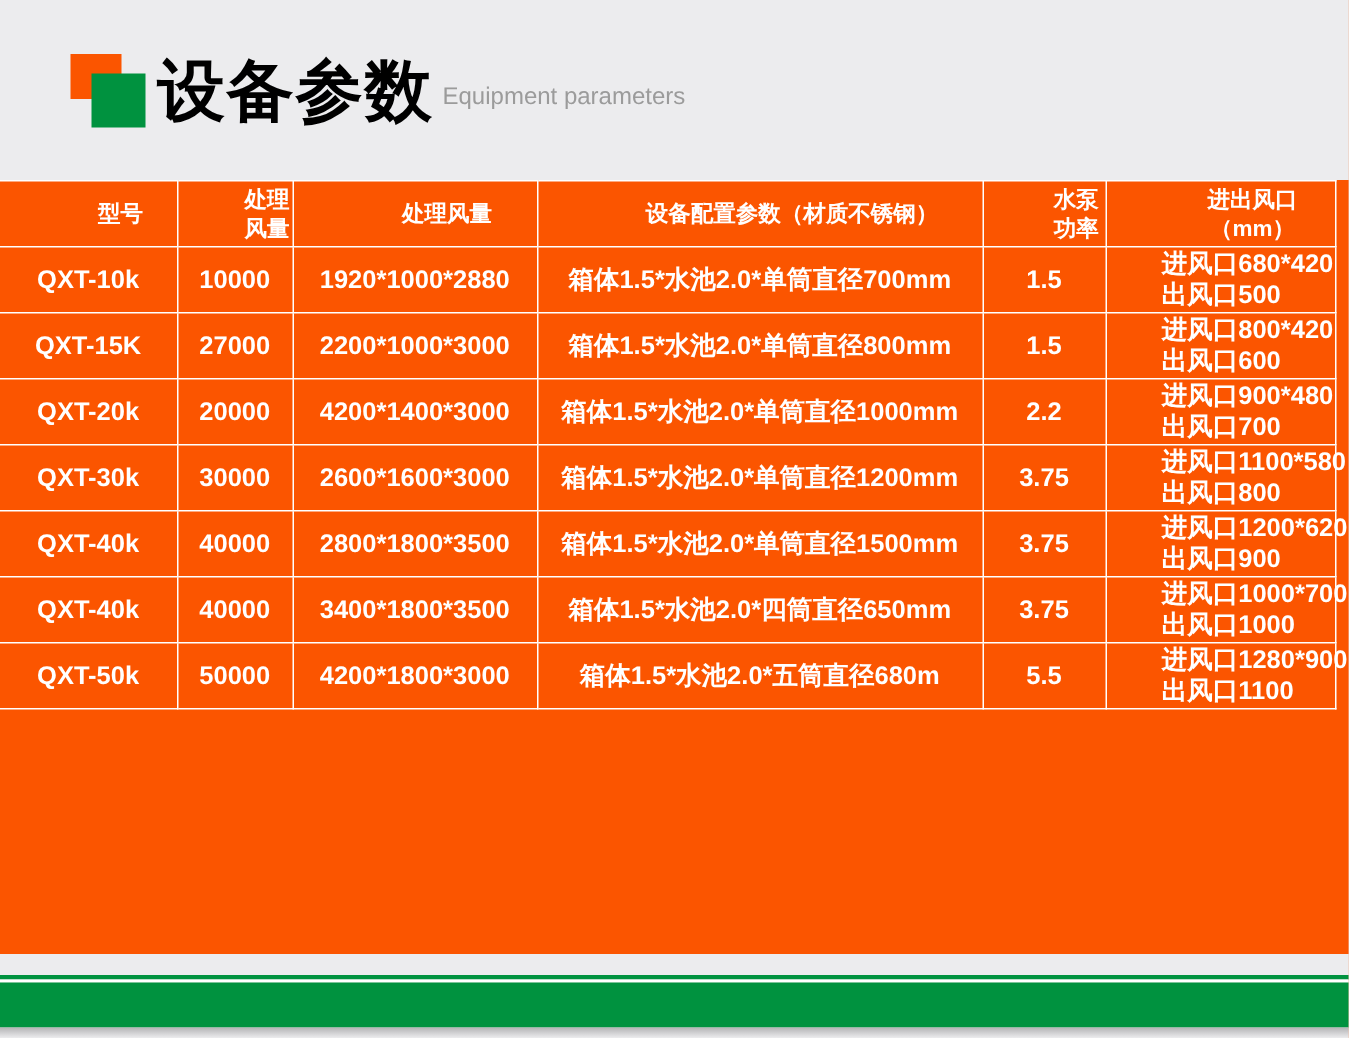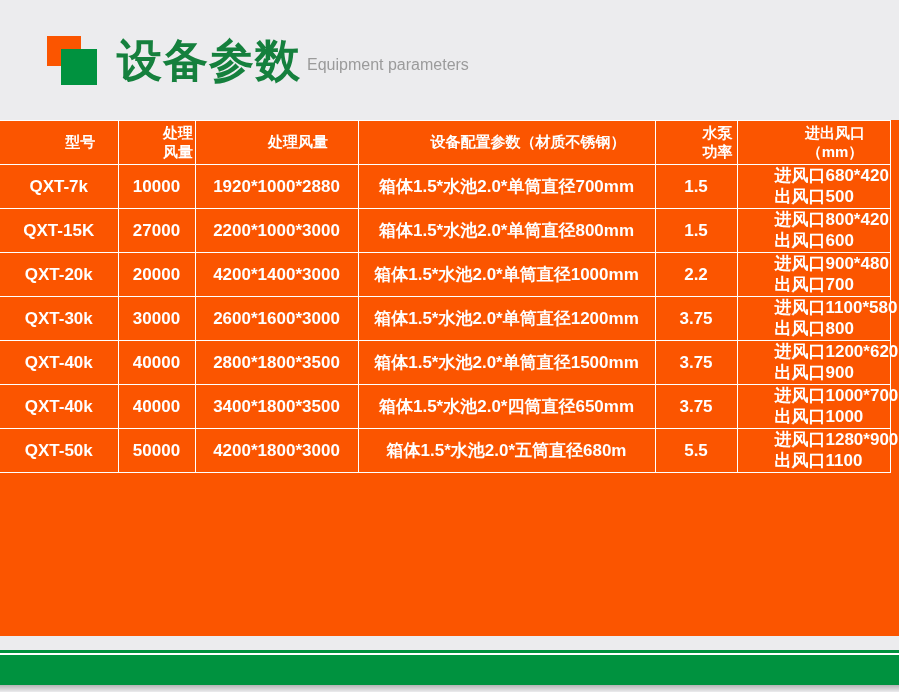--- a/index.html
+++ b/index.html
@@ -52,23 +52,23 @@
     position: absolute;
     left: 14px;
     top: 13px;
     width: 36px;
     height: 36px;
     background: #00923f;
   }
   .title-zh {
     font-size: 45px;
     font-weight: bold;
-    color: #15803d;
+    color: #000000;
     line-height: 1;
-    margin-left: 12px;
+    margin-left: 0;
     letter-spacing: 1px;
     white-space: nowrap;
     text-align: center;
   }
   .title-en {
     font-size: 16px;
     color: #9b9b9b;
     line-height: 1;
     margin-left: 6px;
     margin-top: 10px;
@@ -217,21 +217,21 @@
           <th>型号</th>
           <th>处理风量</th>
           <th>处理风量</th>
           <th>设备配置参数（材质不锈钢）</th>
           <th>水泵功率</th>
           <th>进出风口（mm）</th>
         </tr>
       </thead>
       <tbody>
         <tr>
-          <td>QXT-7k</td>
+          <td>QXT-10k</td>
           <td>10000</td>
           <td>1920*1000*2880</td>
           <td class="cell-config">箱体1.5*水池2.0*单筒直径700mm</td>
           <td>1.5</td>
           <td class="cell-vent">
             <span class="vent-line">进风口680*420</span>
             <span class="vent-line">出风口500</span>
           </td>
         </tr>
         <tr>

